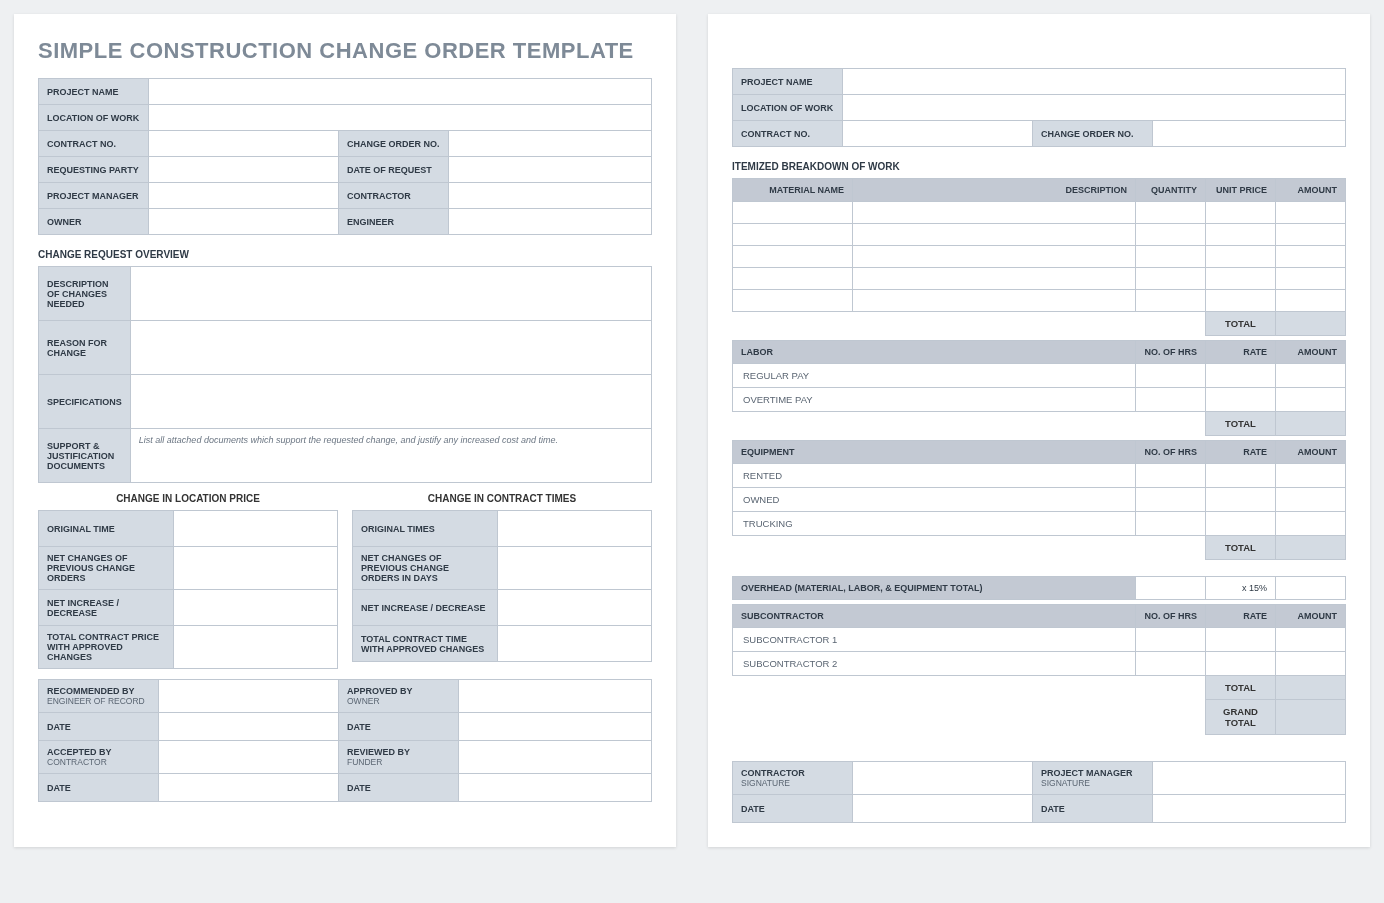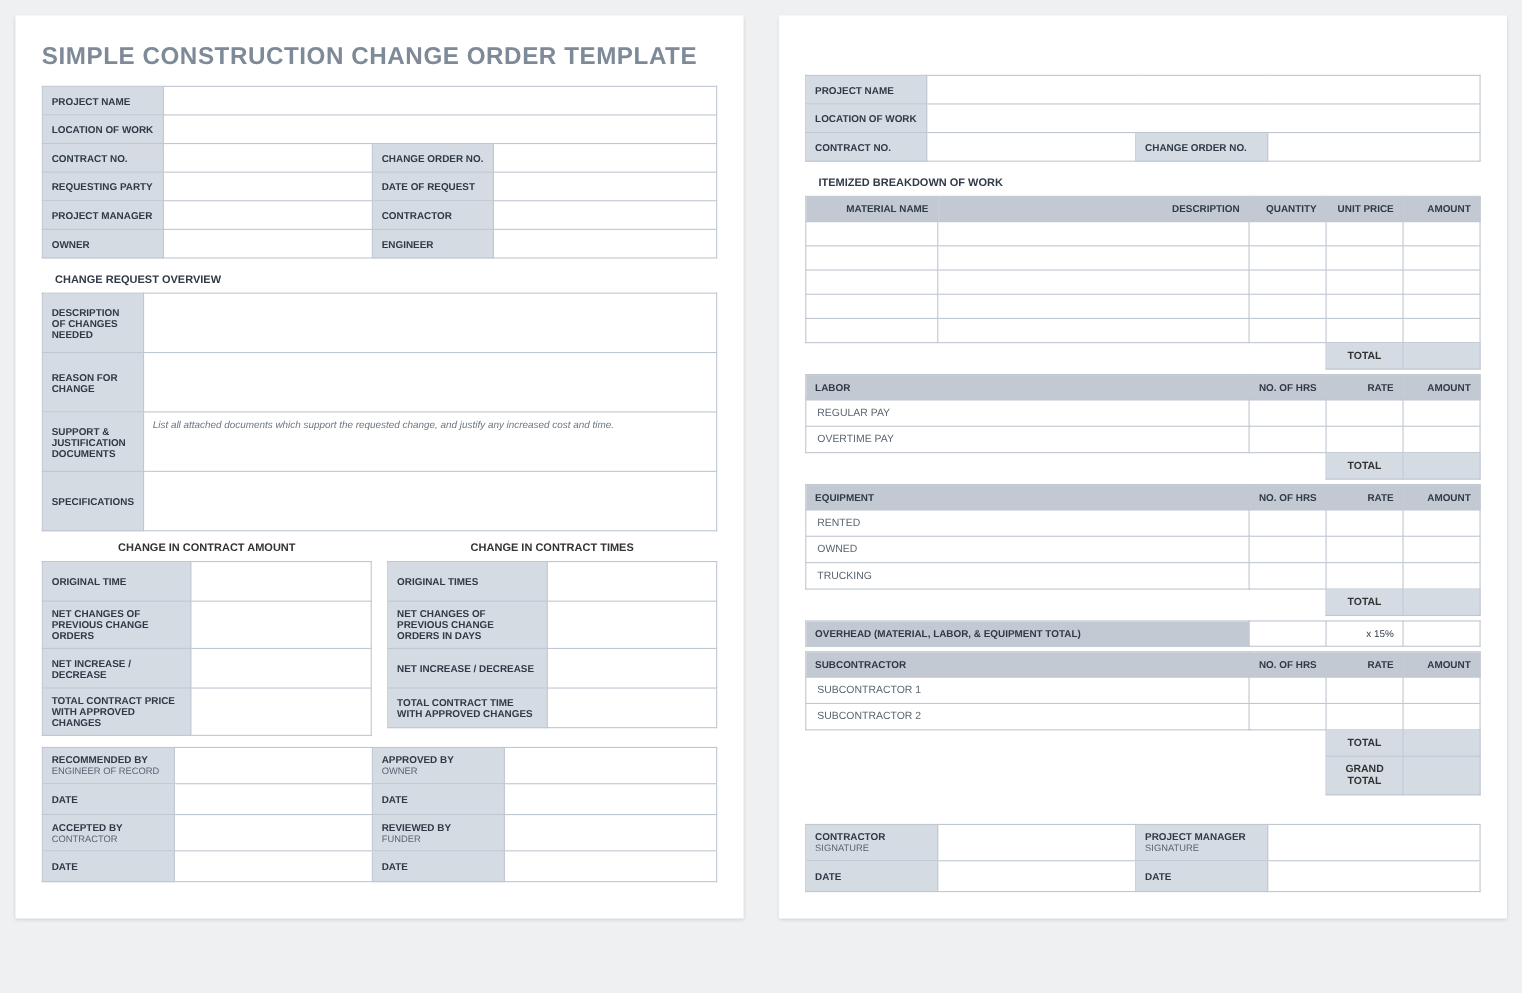--- a/index.html
+++ b/index.html
@@ -1,20 +1,20 @@
 <!DOCTYPE html>
 <html><head>
 <meta charset="utf-8">
 <style>
   * { box-sizing: border-box; margin: 0; padding: 0; }
   body { background: #eef0f2; font-family: Arial, Helvetica, sans-serif; font-size: 10px; color: #333; padding: 14px; }
   .page-wrap { display: flex; gap: 32px; }
   .page { background: #fff; box-shadow: 0 1px 3px rgba(0,0,0,0.12); padding: 24px; width: 672px; }
   h1.title { font-size: 22px; font-weight: bold; color: #7e8a97; letter-spacing: 0.5px; margin-bottom: 14px; }
-  .sect-title { font-size: 10px; font-weight: bold; color: #2f3a46; margin: 14px 12px 6px; }
+  .sect-title { font-size: 10px; font-weight: bold; color: #2f3a46; margin: 14px 0 6px; }
   table { width: 100%; border-collapse: collapse; }
   td, th { border: 1px solid #bfc7d1; padding: 6px 8px; vertical-align: middle; background: #fff; }
   .hdr td, .hdr th, td.hdr, th.hdr { background: #d4dbe3; font-weight: bold; font-size: 9px; color: #2f3a46; }
   td.lblcell { background: #d4dbe3; font-weight: bold; font-size: 9px; color: #2f3a46; }
   .lbl-stack strong { display:block; font-size:9px; }
   .lbl-stack span { display:block; font-size:8.5px; font-weight:normal; color:#5a6572;}
   td.tall { height: 54px; vertical-align: middle;}
   td.note { font-style: italic; color:#6b7683; font-size:9px; vertical-align: top; height:54px;}
   .price-times { display:flex; gap:14px; }
   .price-times > div { flex:1; }
@@ -83,34 +83,34 @@
     <tbody>
           <tr>
             <td class="lblcell tall" style="width:88px">DESCRIPTION OF CHANGES NEEDED</td>
             <td class="tall input"></td>
           </tr>
     <tr>
             <td class="lblcell tall">REASON FOR CHANGE</td>
             <td class="tall input"></td>
           </tr>
     <tr>
+            <td class="lblcell tall">SPECIFICATIONS</td>
+            <td class="tall input"></td>
+          </tr>
+    <tr>
             <td class="lblcell tall">SUPPORT &amp; JUSTIFICATION DOCUMENTS</td>
             <td class="note">List all attached documents which support the requested change, and justify any increased cost and time.</td>
-          </tr>
-    <tr>
-            <td class="lblcell tall">SPECIFICATIONS</td>
-            <td class="tall input"></td>
           </tr>
   </tbody>
       </table>
 
   <div class="spacer"></div>
   <div class="price-times">
     <div>
-      <div class="pt-title">CHANGE IN CONTRACT AMOUNT</div>
+      <div class="pt-title">CHANGE IN LOCATION PRICE</div>
       <table>
         <tbody>
               <tr>
                 <td class="lblcell" style="width:135px;height:36px">ORIGINAL TIME</td>
                 <td class="input"></td>
               </tr>
         <tr>
                 <td class="lblcell" style="height:36px">NET CHANGES OF PREVIOUS CHANGE ORDERS</td>
                 <td class="input"></td>
               </tr>
@@ -325,21 +325,21 @@
             <td class="input"></td>
           </tr>
     <tr class="tot-row">
             <td class="blank" colspan="3"></td>
             <td class="totlbl">TOTAL</td>
             <td class="totval"></td>
           </tr>
   </tbody>
       </table>
 
-  <table class="itm" style="margin-top:4px">
+  <table class="itm" style="margin-top:16px">
     <tbody>
           <tr class="hdr">
       <th colspan="2" style="text-align:left;padding-left:8px">OVERHEAD (MATERIAL, LABOR, &amp; EQUIPMENT TOTAL)</th>
       <th style="width:70px;background:#fff"></th>
       <th style="width:70px;background:#fff;font-weight:normal">x 15%</th>
       <th style="width:70px;background:#fff"></th>
     </tr>
   </tbody>
       </table>
 

